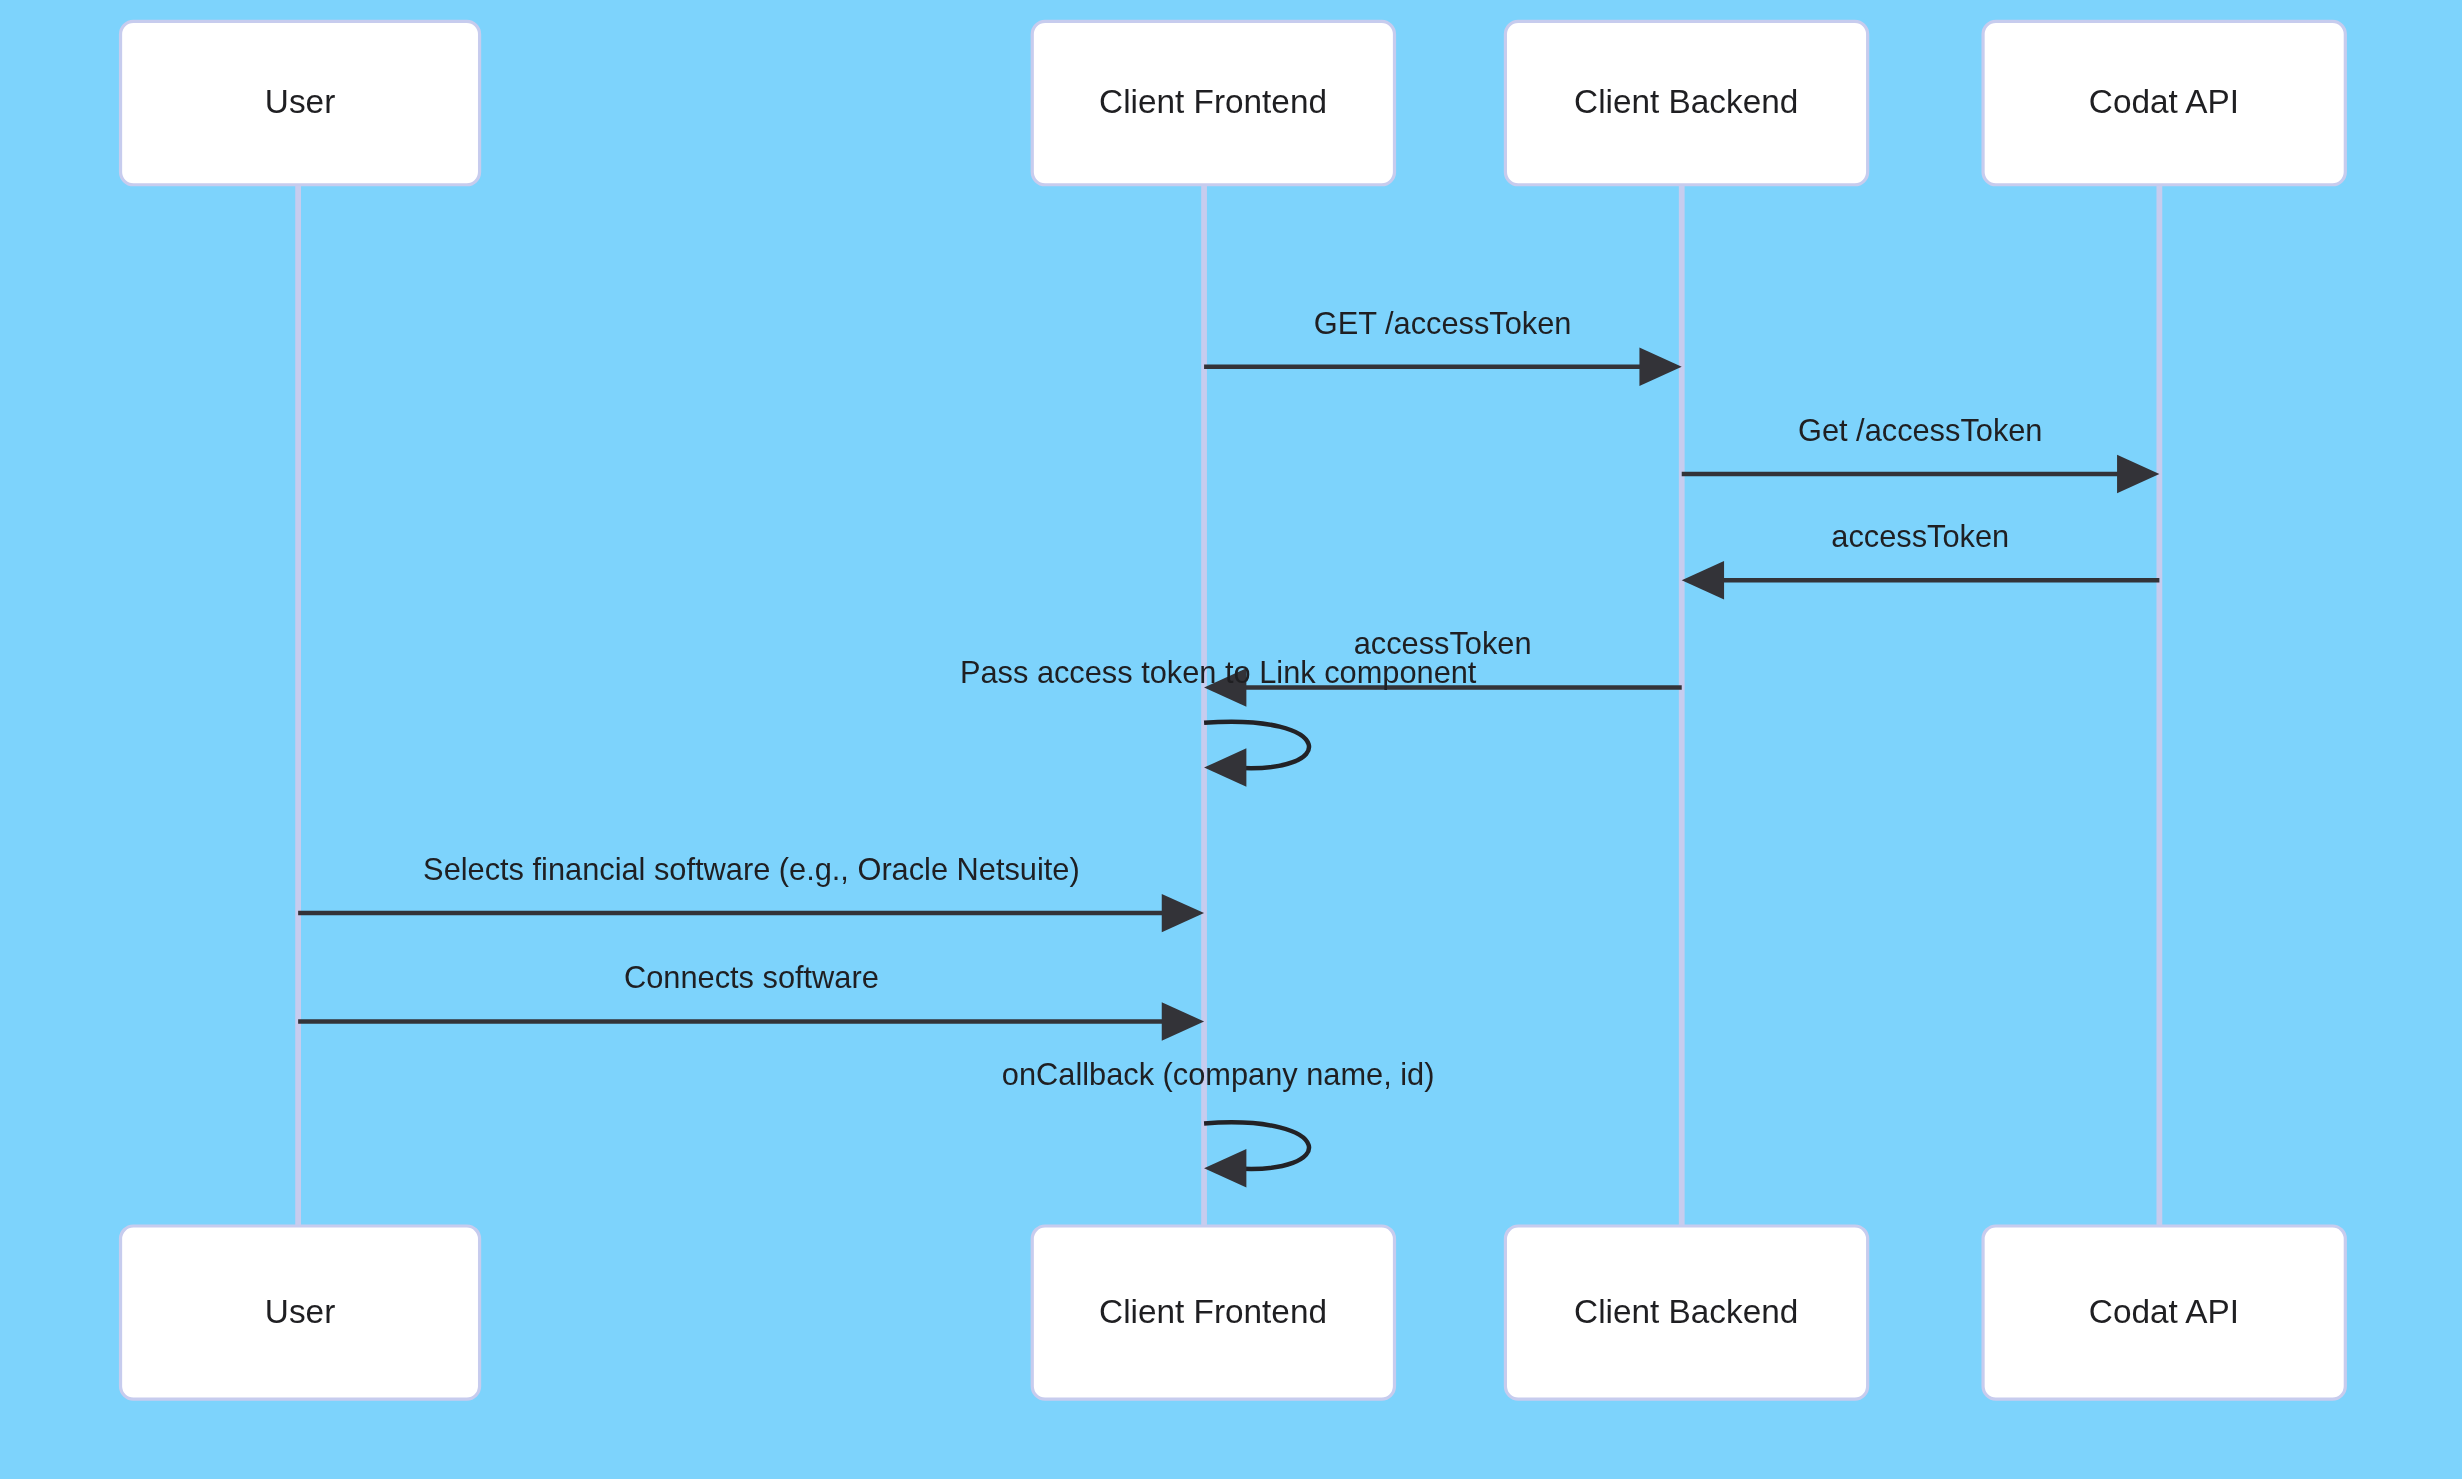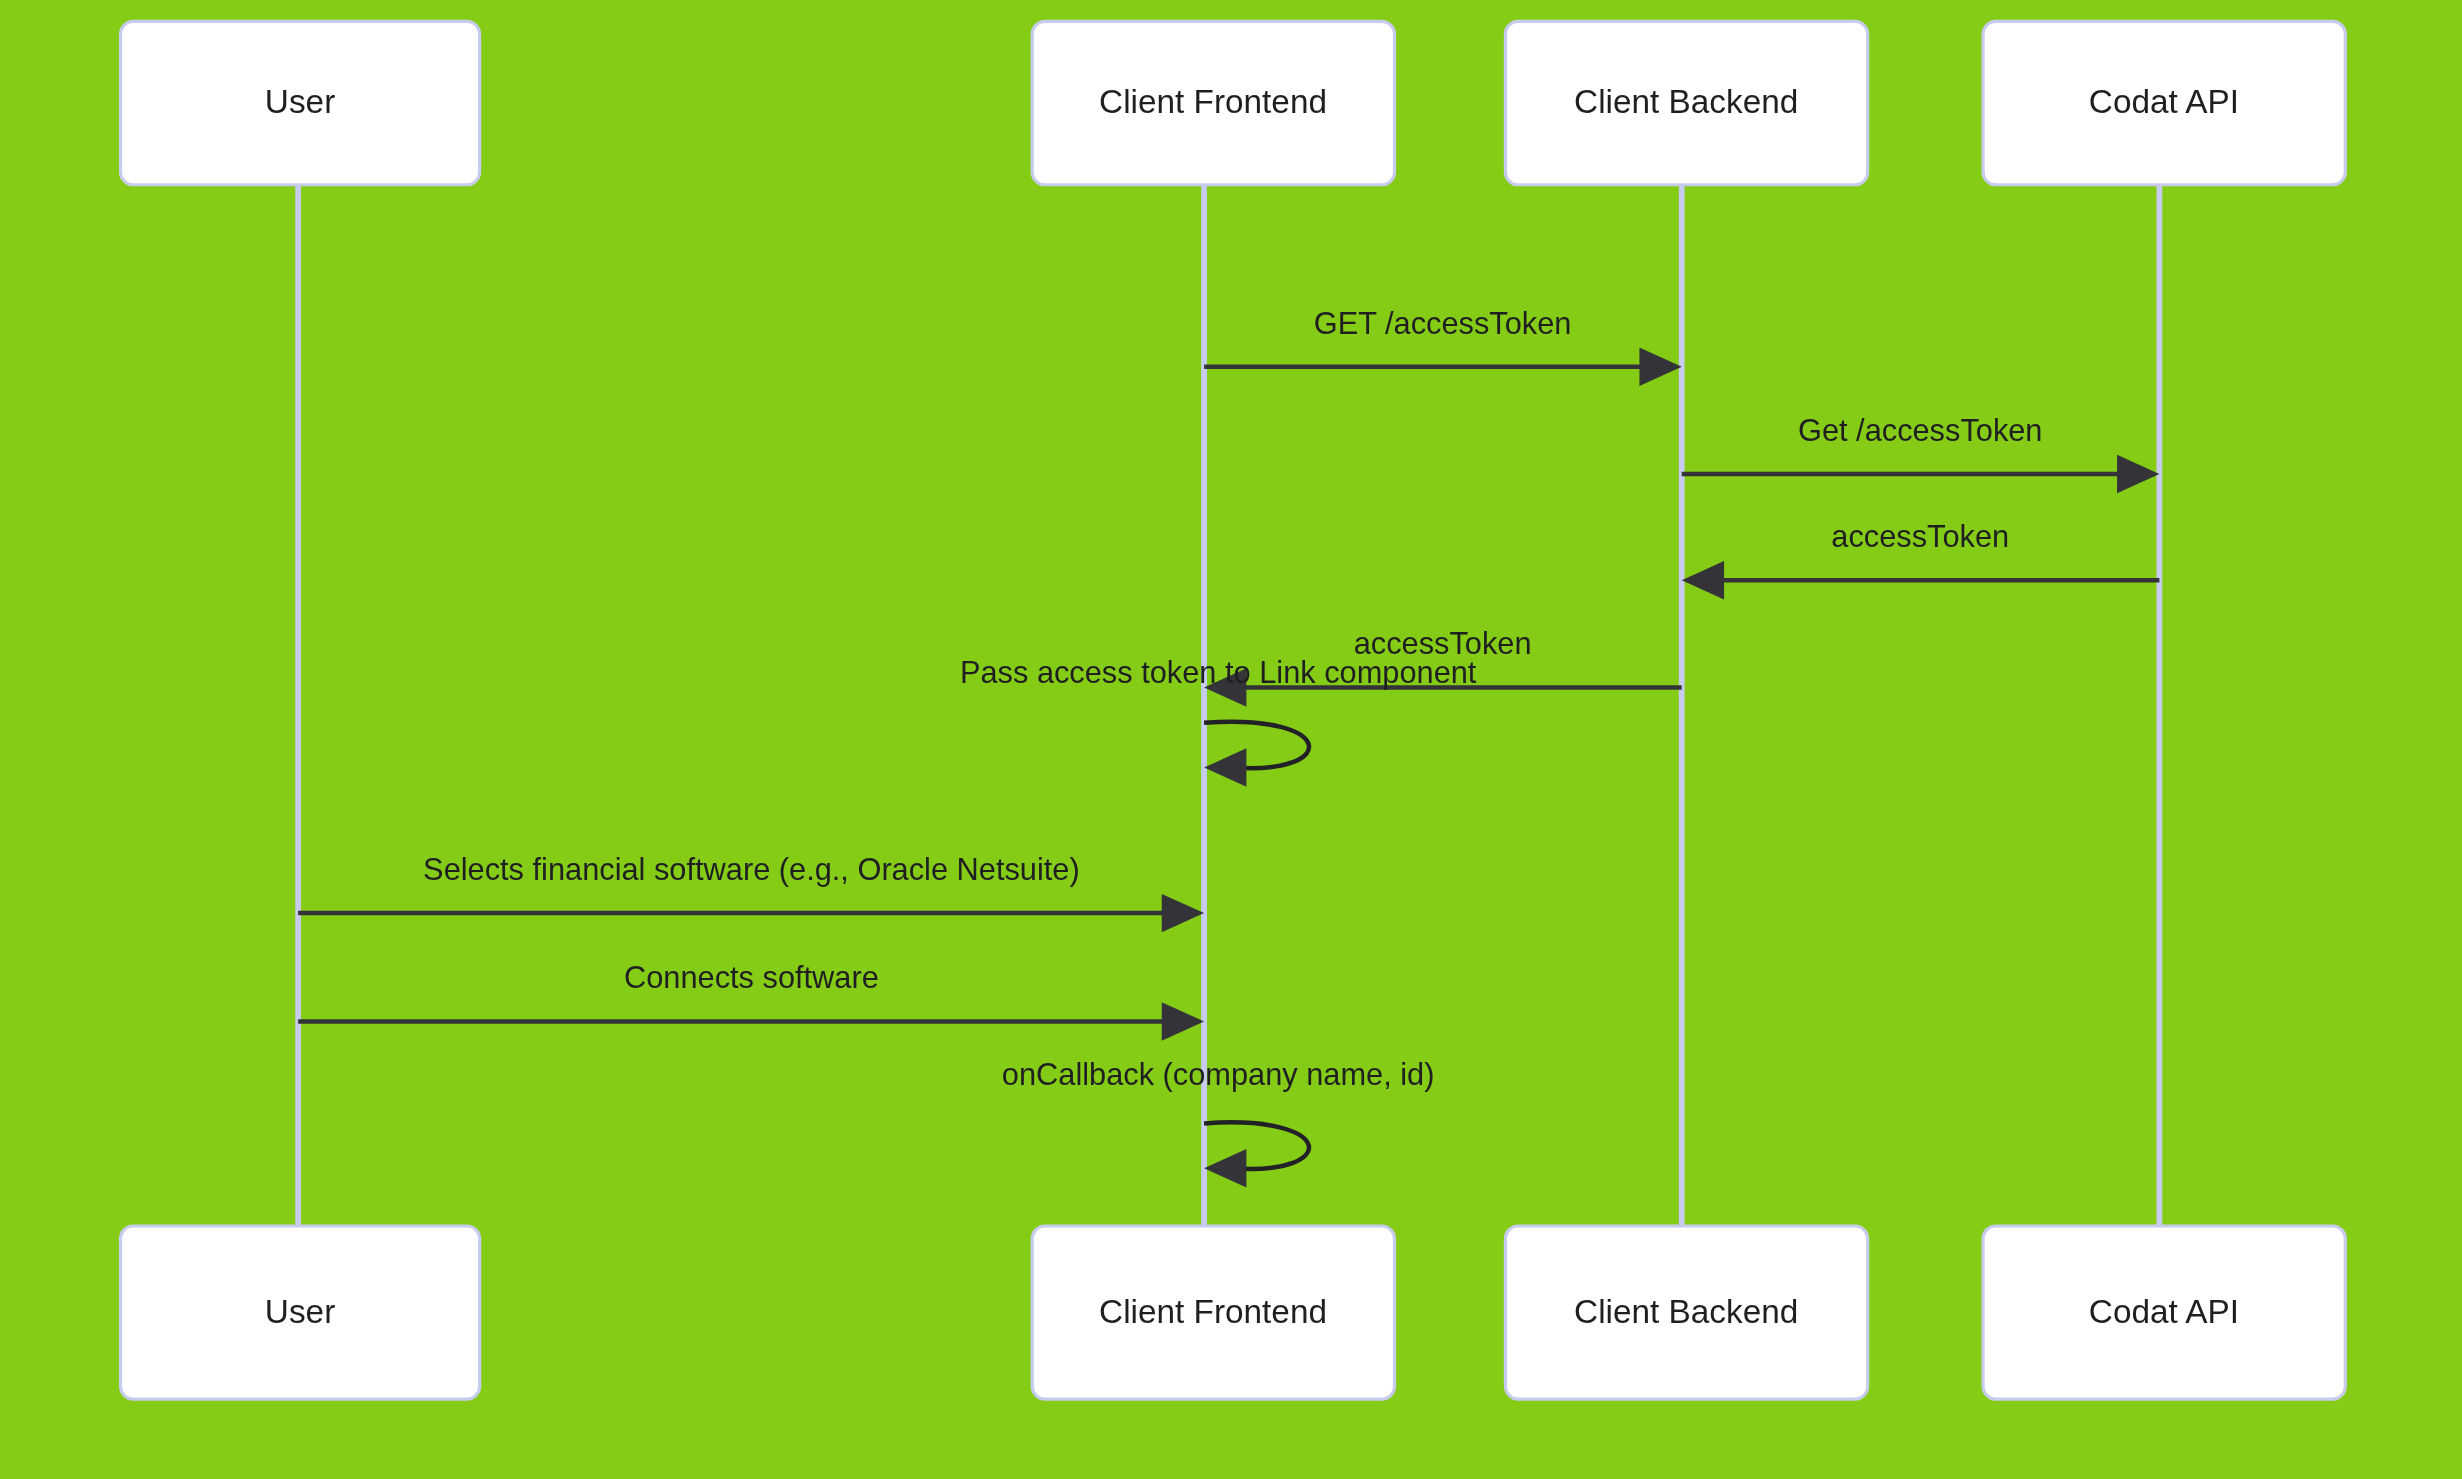--- a/index.html
+++ b/index.html
@@ -10,21 +10,21 @@
   body {
     width: 2462px;
     height: 1480px;
     overflow: hidden;
     font-family: "Liberation Sans", sans-serif;
   }
   #diagram-root {
     position: relative;
     width: 2462px;
     height: 1480px;
-    background: #84cc16;
+    background: #7dd3fc;
   }
   svg#sequence-svg {
     display: block;
     width: 2462px;
     height: 1480px;
   }
   .actor-box-rect {
     fill: #ffffff;
     stroke: #c7ccee;
     stroke-width: 5;

